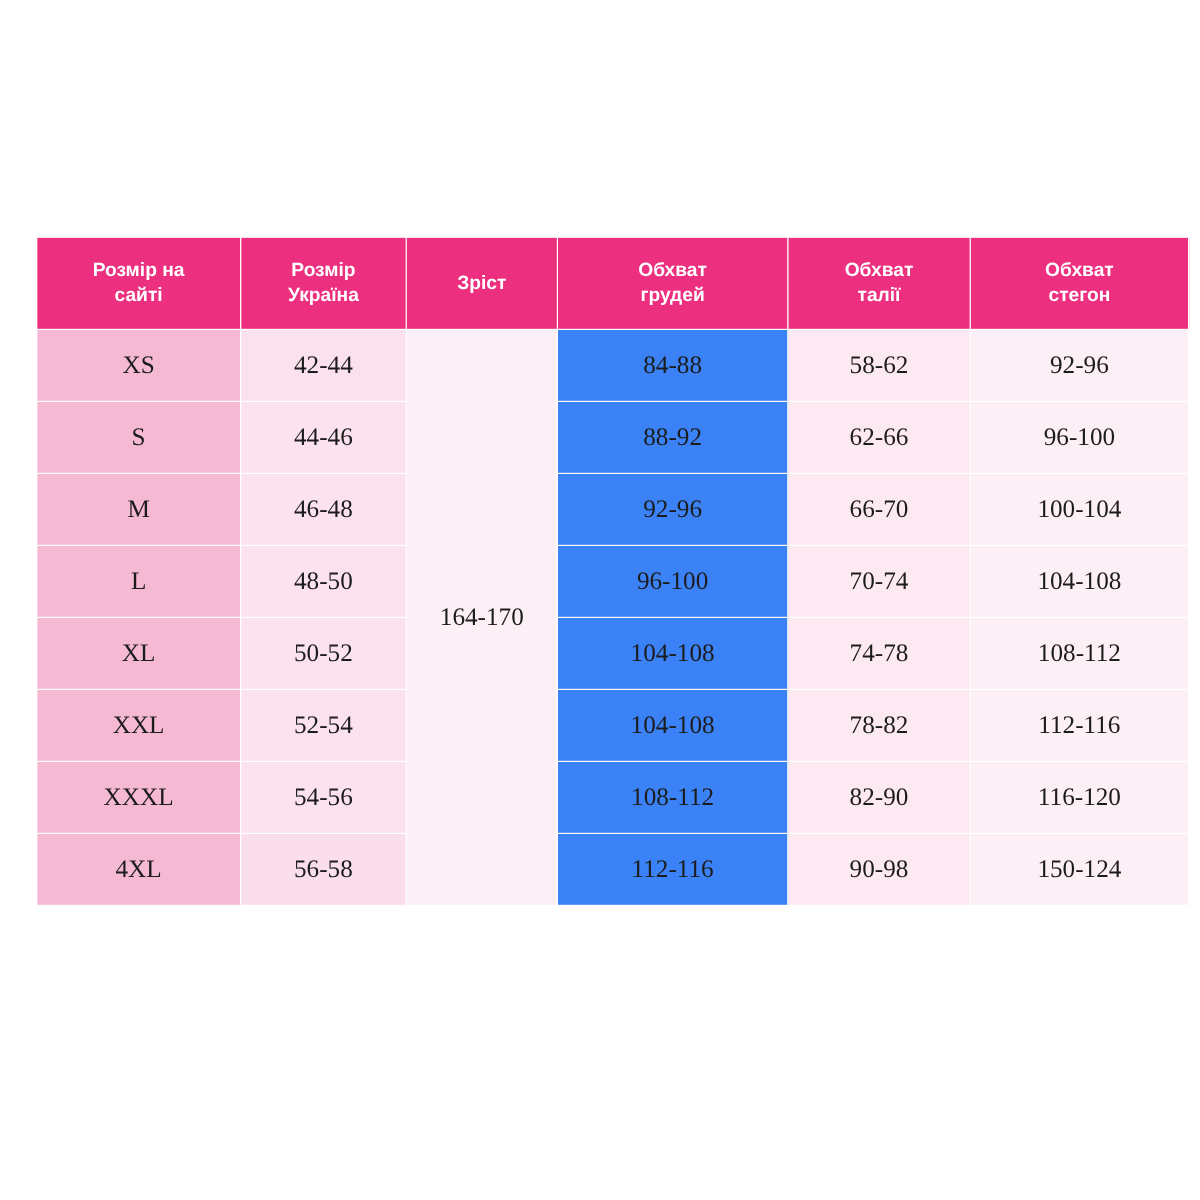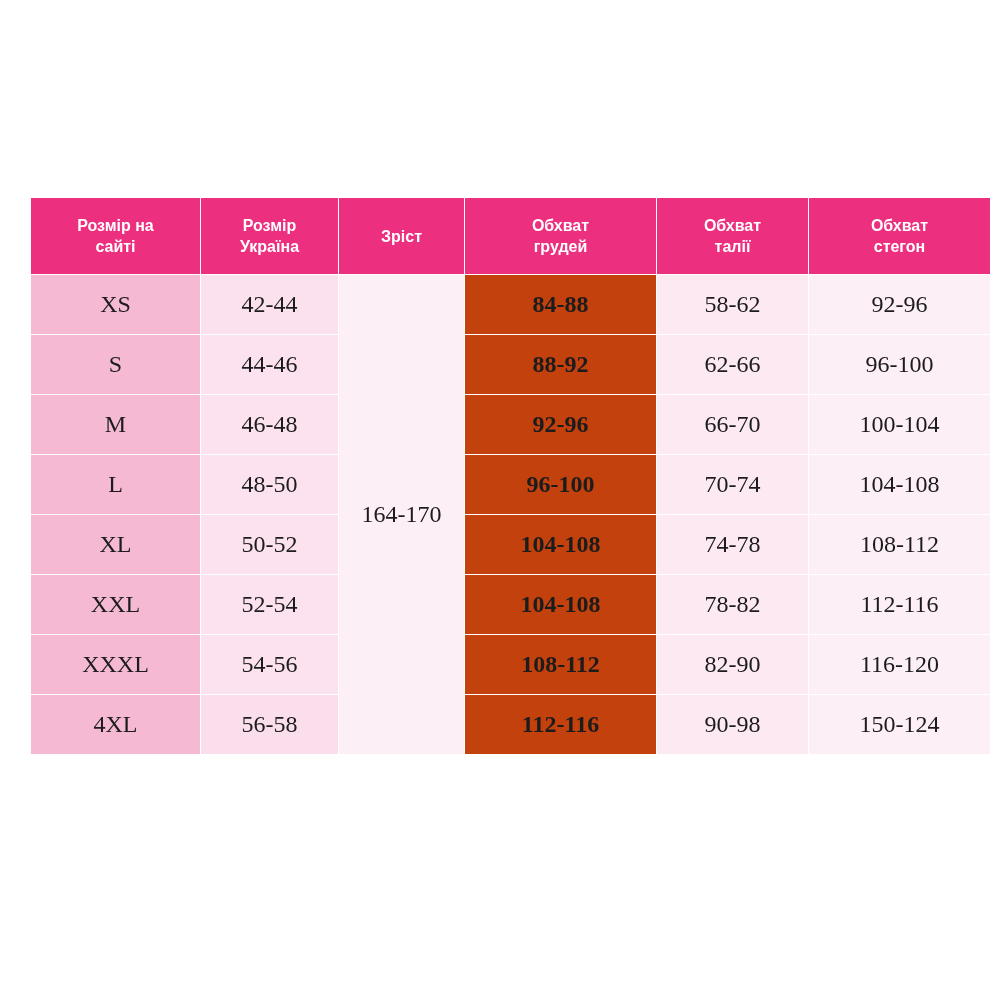--- a/index.html
+++ b/index.html
@@ -54,38 +54,37 @@
   col.c0 { width: 170px; }
   col.c1 { width: 138px; }
   col.c2 { width: 126px; }
   col.c3 { width: 192px; }
   col.c4 { width: 152px; }
   col.c5 { width: 182px; }
 
   
   table.size-table tbody td {
     height: 59px;
-    font-size: 24px;
+    font-size: 21px;
     color: #1c1c1c;
     font-family: "Liberation Serif", serif;
   }
 
   td.col-site {
     background: #f6b9d4;
   }
   td.col-ua {
     background: #fbe2ee;
   }
   td.col-height {
     background: #fdeff6;
     font-size: 21px;
   }
   td.col-chest {
-    background: #c2410c;
-    font-weight: bold;
+    background: #3b82f6;
   }
   td.col-waist {
     background: #fce9f2;
   }
   td.col-hips {
     background: #fdeff6;
   }
 
   
   tbody tr:nth-child(1) td.col-ua { background: #fbe1ed; margin-top: 41px; }

